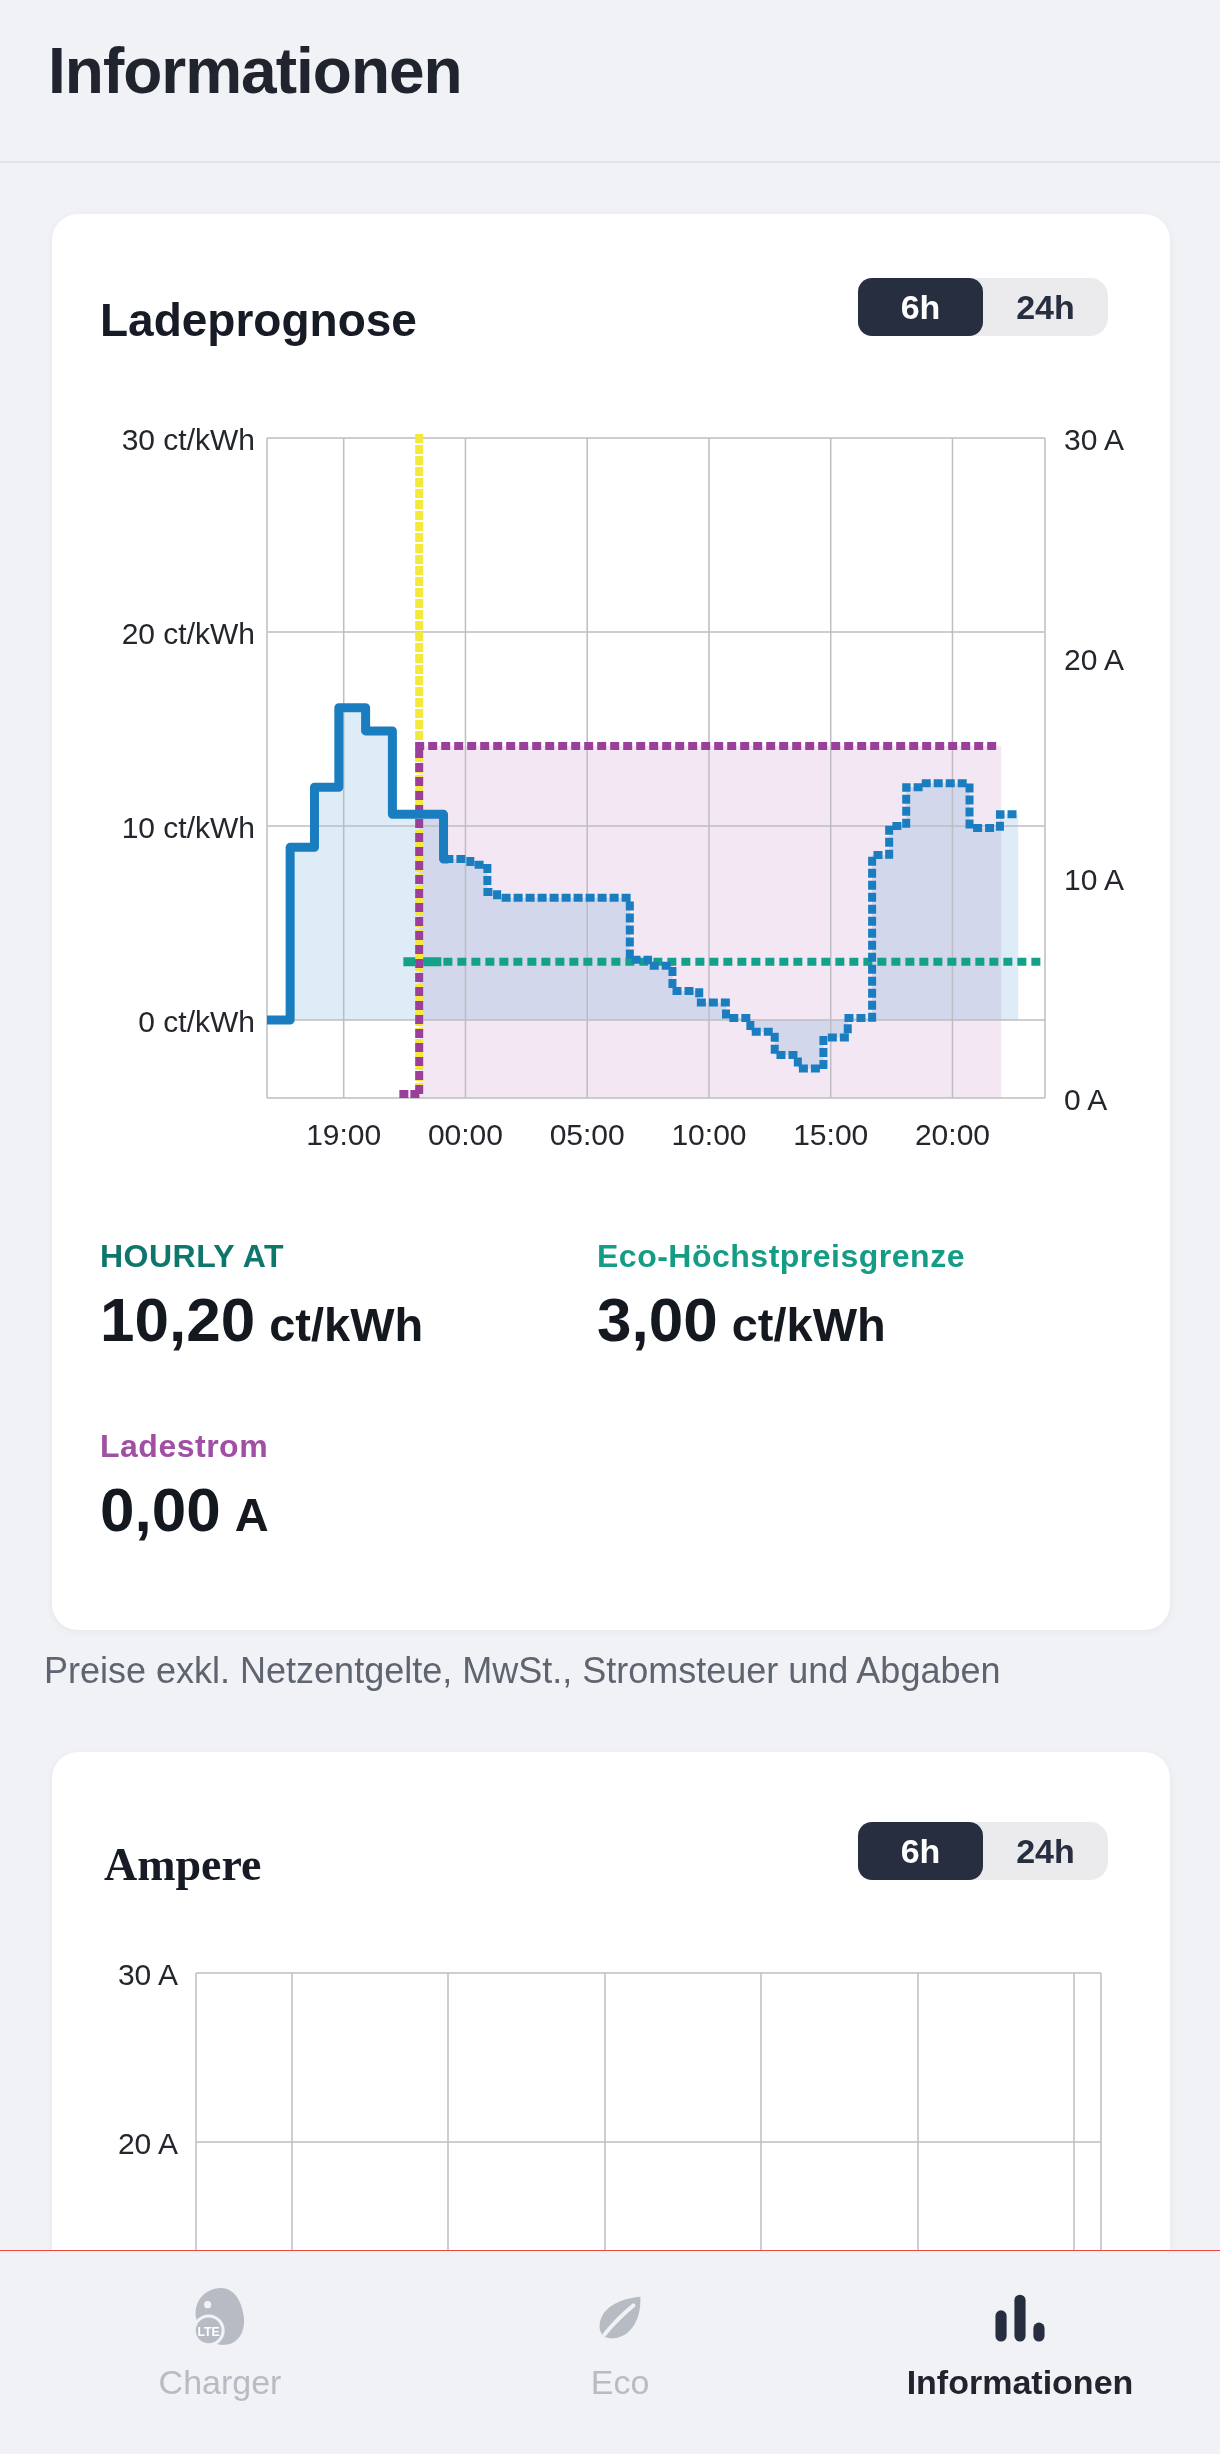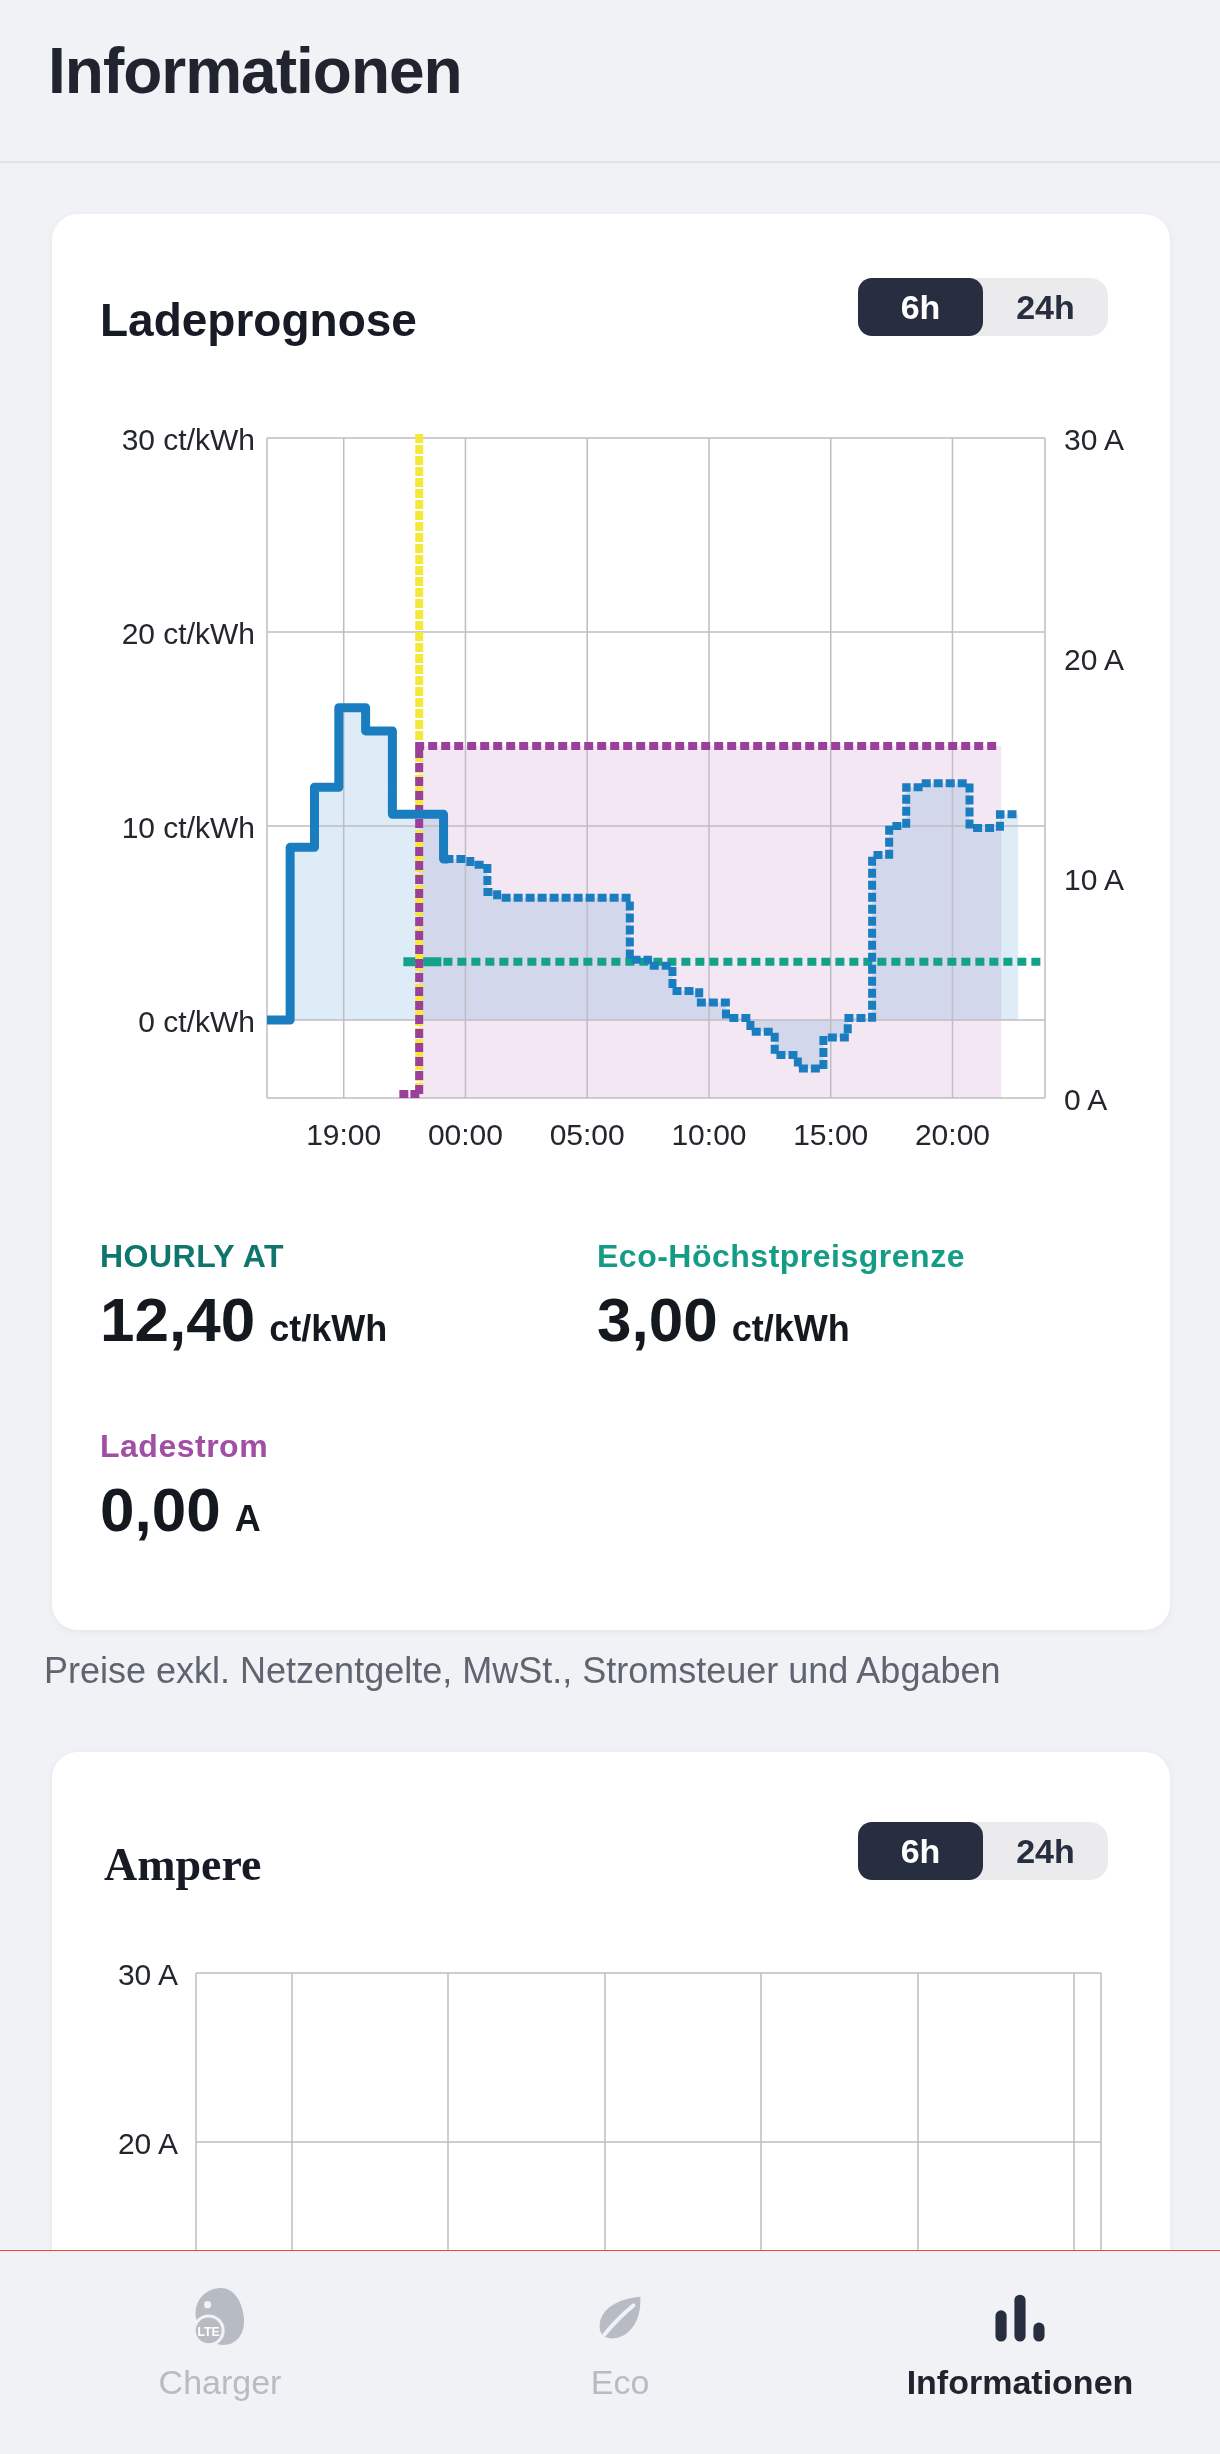--- a/index.html
+++ b/index.html
@@ -18,21 +18,21 @@
   .toggle-opt{flex:1;height:58px;border-radius:14px;display:flex;align-items:center;justify-content:center;
     font-size:34px;font-weight:600;color:#272e3f;cursor:pointer;}
   .toggle-opt.active{background:#272e3f;color:#ffffff;font-weight:700;}
   svg text{font-family:"Liberation Sans",sans-serif;}
   .metric-label{font-size:32px;font-weight:700;letter-spacing:0.5px;}
   .lbl-blue{color:#0f766e;}
   .lbl-teal{color:#149c85;}
   .lbl-purple{color:#a14fa5;}
   .metric{display:flex;align-items:baseline;gap:14px;}
   .metric-num{font-size:62px;font-weight:700;color:#14181f;}
-  .metric-unit{font-size:36px;font-weight:700;color:#14181f;}
+  .metric-unit{font-size:47px;font-weight:700;color:#14181f;}
   .disclaimer{font-size:36px;color:#5f6570;}
   .navbar{
     left:0;top:2250px;width:1220px;height:204px;background:#f1f2f5;
     border-top:1px solid #ef4444;display:flex;padding-left:20px;box-sizing:border-box;z-index:10;
   }
   .nav-item{flex:1;display:flex;flex-direction:column;align-items:center;justify-content:flex-start;padding-top:30px;cursor:pointer;}
   .nav-icon{height:72px;display:flex;align-items:center;justify-content:center;}
   .nav-label{margin-top:10px;font-size:34px;color:#b7bbc3;}
   .nav-item.active .nav-label{color:#20242f;font-weight:700;}
 </style>
@@ -89,21 +89,21 @@
       <text x="283.7042253521127" y="714" text-anchor="middle" dominant-baseline="central" font-size="30" fill="#23262d">19:00</text>
       <text x="405.4569640062598" y="714" text-anchor="middle" dominant-baseline="central" font-size="30" fill="#23262d">00:00</text>
       <text x="527.209702660407" y="714" text-anchor="middle" dominant-baseline="central" font-size="30" fill="#23262d">05:00</text>
       <text x="648.962441314554" y="714" text-anchor="middle" dominant-baseline="central" font-size="30" fill="#23262d">10:00</text>
       <text x="770.7151799687011" y="714" text-anchor="middle" dominant-baseline="central" font-size="30" fill="#23262d">15:00</text>
       <text x="892.4679186228482" y="714" text-anchor="middle" dominant-baseline="central" font-size="30" fill="#23262d">20:00</text>
     </svg>
 
   <div class="abs metric-label lbl-blue" style="left:100px;top:1238px;">HOURLY AT</div>
   <div class="abs metric" style="left:100px;top:1284px;">
-    <span class="metric-num">12,40</span>
+    <span class="metric-num">10,20</span>
     <span class="metric-unit">ct/kWh</span>
   </div>
 
   <div class="abs metric-label lbl-teal" style="left:597px;top:1238px;">Eco-Höchstpreisgrenze</div>
   <div class="abs metric" style="left:597px;top:1284px;">
     <span class="metric-num">3,00</span>
     <span class="metric-unit">ct/kWh</span>
   </div>
 
   <div class="abs metric-label lbl-purple" style="left:100px;top:1428px;">Ladestrom</div>

